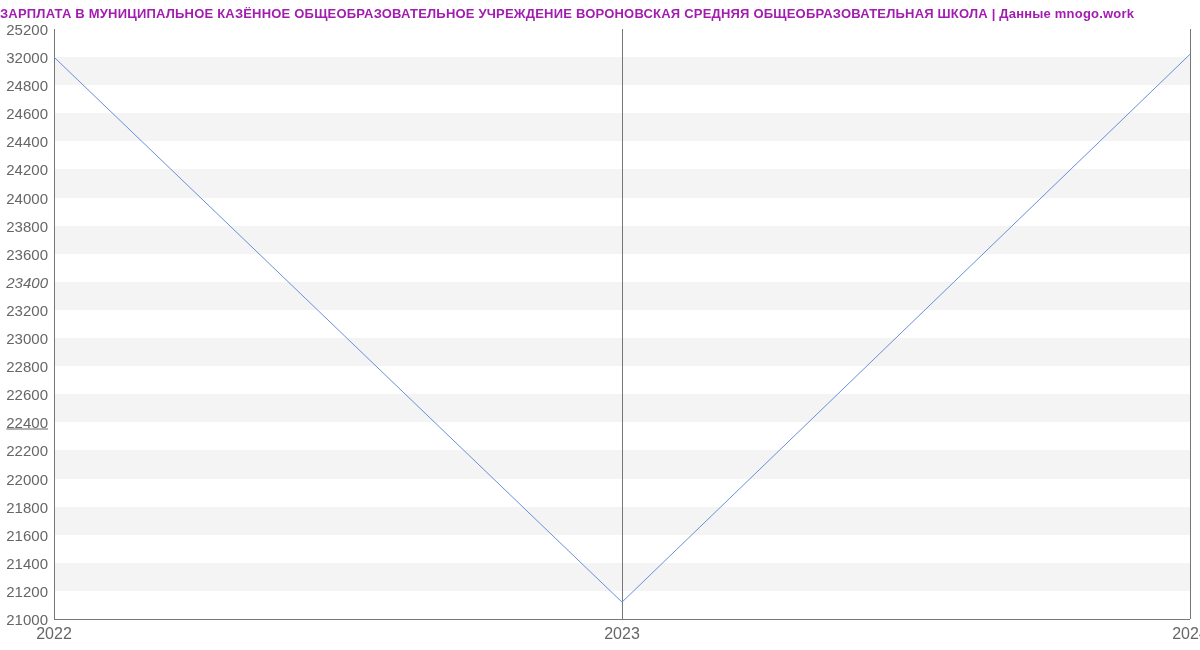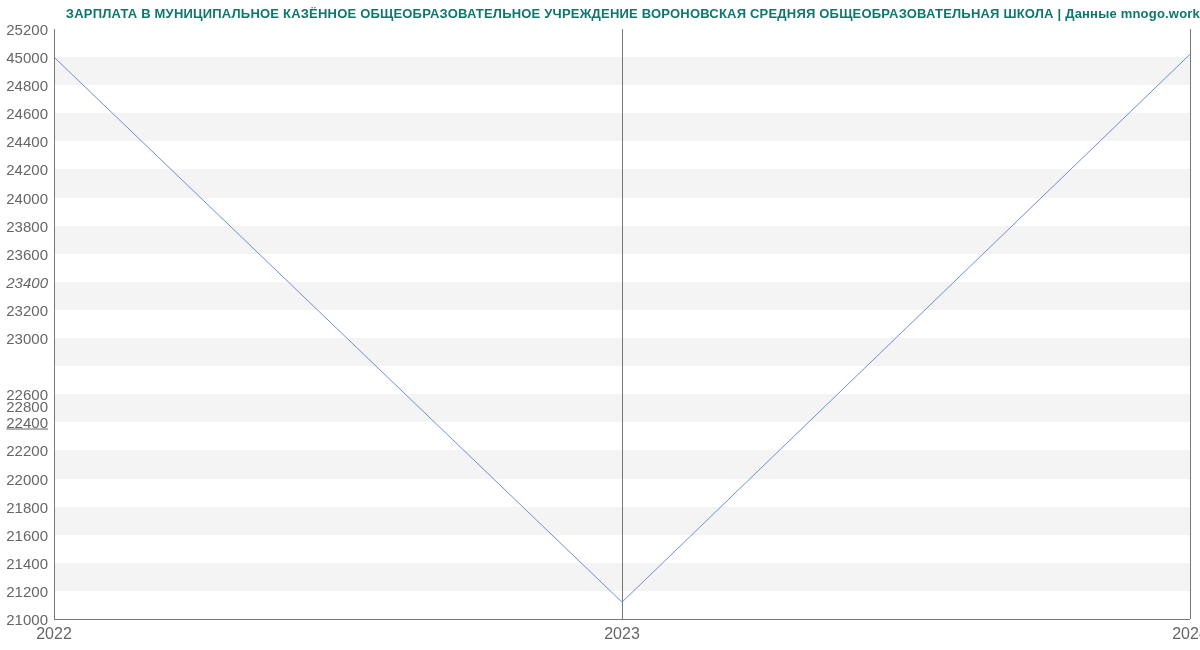--- a/index.html
+++ b/index.html
@@ -2,24 +2,24 @@
 <html><head>
 <meta charset="utf-8">
 <style>
   * { box-sizing: border-box; margin: 0; padding: 0; }
   html, body { width: 1200px; height: 650px; background: #fff; font-family: Arial, Helvetica, sans-serif; }
   .chart-wrap { width: 1200px; height: 650px; position: relative; }
   .chart-title {
     position: absolute;
     top: 6px;
     left: 0; right: 0;
-    text-align: right;
+    text-align: left;
     font-size: 13px;
     font-weight: 700;
-    color: #0f766e;
+    color: #a21caf;
     letter-spacing: 0.2px;
     white-space: nowrap;
   }
   .plot {
     position: absolute;
     left: 54px;
     top: 28px;
     right: 10px;
     bottom: 30px;
     border-top: 1px solid transparent;
@@ -79,37 +79,37 @@
         <div class="y-band" style="top: 80.9524%; height: 4.7619%;"></div>
         <div class="y-tick-label" style="top: 85.7143%; margin-left: 24px;">21600</div>
         <div class="y-tick-label" style="top: 80.9524%; margin-left: 22px;">21800</div>
         <div class="y-band" style="top: 71.4286%; height: 4.7619%;"></div>
         <div class="y-tick-label" style="top: 76.1905%;">22000</div>
         <div class="y-tick-label" style="top: 71.4286%;">22200</div>
         <div class="y-band" style="top: 61.9048%; height: 4.7619%;"></div>
         <div class="y-tick-label" style="top: 66.6667%; text-decoration: underline;">22400</div>
         <div class="y-tick-label" style="top: 61.9048%;">22600</div>
         <div class="y-band" style="top: 52.381%; height: 4.7619%;"></div>
-        <div class="y-tick-label" style="top: 57.1429%; margin-top: 40px;">22800</div>
+        <div class="y-tick-label" style="top: 57.1429%;">22800</div>
         <div class="y-tick-label" style="top: 52.381%;">23000</div>
         <div class="y-band" style="top: 42.8571%; height: 4.7619%;"></div>
         <div class="y-tick-label" style="top: 47.619%; margin-left: 24px;">23200</div>
         <div class="y-tick-label" style="top: 42.8571%; font-style: italic;">23400</div>
         <div class="y-band" style="top: 33.3333%; height: 4.7619%;"></div>
         <div class="y-tick-label" style="top: 38.0952%;">23600</div>
         <div class="y-tick-label" style="top: 33.3333%;">23800</div>
         <div class="y-band" style="top: 23.8095%; height: 4.7619%;"></div>
         <div class="y-tick-label" style="top: 28.5714%;">24000</div>
         <div class="y-tick-label" style="top: 23.8095%;">24200</div>
         <div class="y-band" style="top: 14.2857%; height: 4.7619%;"></div>
         <div class="y-tick-label" style="top: 19.0476%;">24400</div>
         <div class="y-tick-label" style="top: 14.2857%;">24600</div>
         <div class="y-band" style="top: 4.7619%; height: 4.7619%;"></div>
         <div class="y-tick-label" style="top: 9.52381%;">24800</div>
-        <div class="y-tick-label" style="top: 4.7619%;">45000</div>
+        <div class="y-tick-label" style="top: 4.7619%;">32000</div>
         <div class="y-tick-label" style="top: 0%;">25200</div>
         <div class="x-grid" style="left: 0%;"></div>
         <div class="x-tick-label" style="left: 0%;">2022</div>
         <div class="x-grid" style="left: 50%;"></div>
         <div class="x-tick-label" style="left: 50%;">2023</div>
         <div class="x-grid" style="left: 100%;"></div>
         <div class="x-tick-label" style="left: 100%;">2024</div>
         <svg class="line-layer" viewBox="0 0 100 100" preserveAspectRatio="none">
           <polyline points="0.000,4.762 50.000,97.143 100.000,4.286" fill="none" stroke="#6a8fd8" stroke-width="1" vector-effect="non-scaling-stroke"></polyline>
         </svg>

